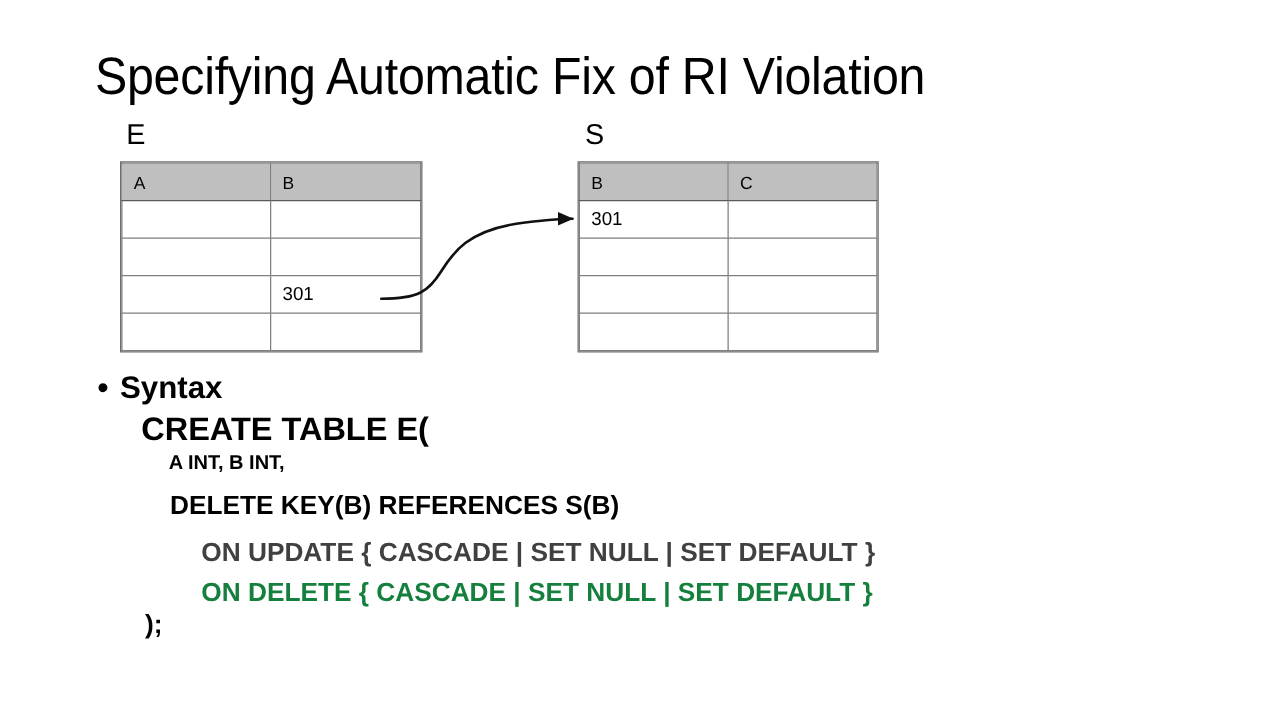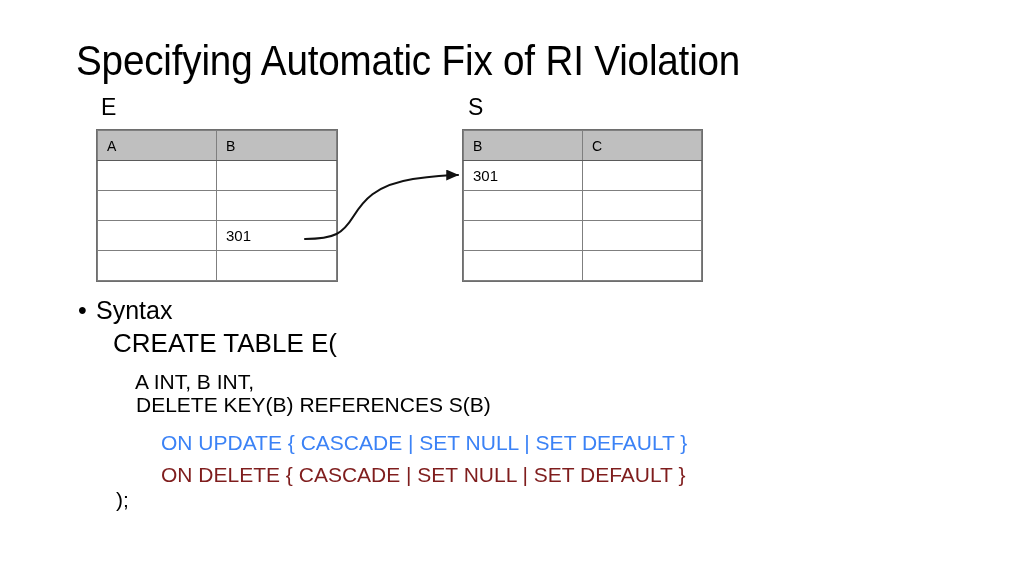--- a/index.html
+++ b/index.html
@@ -94,64 +94,63 @@
     top: 155px;
     width: 200px;
     height: 100px;
     pointer-events: none;
   }
 
   
   .txt {
     position: absolute;
     white-space: nowrap;
-    font-weight: 400;
+    font-weight: 700;
   }
   #bullet-syntax {
     left: 78px;
     top: 295px;
     font-size: 25px;
     line-height: 30px;
   }
   #bullet-syntax .dot {
     display: inline-block;
     width: 18px;
   }
   #line-create {
     left: 113px;
     top: 330px;
     font-size: 26px;
     line-height: 26px;
   }
   #line-cols {
     left: 135px;
     top: 358px;
-    font-size: 21px;
-    line-height: 26px;
-    margin-top: 11px;
+    font-size: 16px;
+    line-height: 26px;
   }
   #line-fk {
     left: 136px;
     top: 392px;
     font-size: 21px;
     line-height: 26px;
   }
   #line-on-update {
     left: 161px;
     top: 430px;
     font-size: 21px;
     line-height: 26px;
-    color: #3b82f6;
+    color: #404040;
   }
   #line-on-delete {
     left: 161px;
     top: 462px;
     font-size: 21px;
     line-height: 26px;
-    color: #7f1d1d;
+    color: #15803d;
   }
   #line-close {
     left: 116px;
     top: 487px;
     font-size: 21px;
     line-height: 26px;
   }
 </style>
 </head>
 <body>

